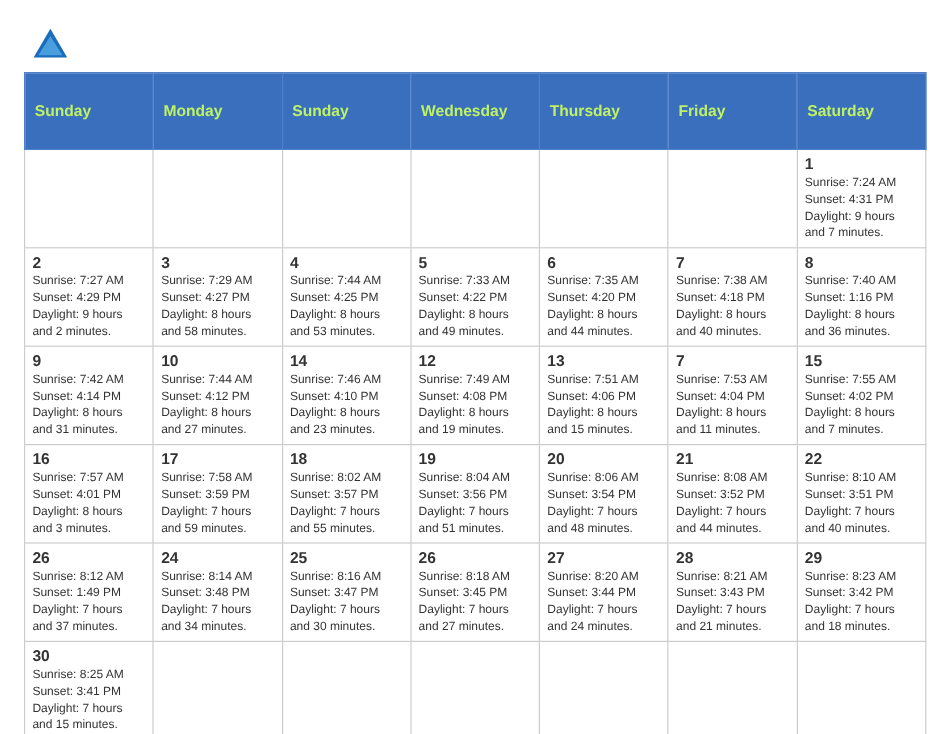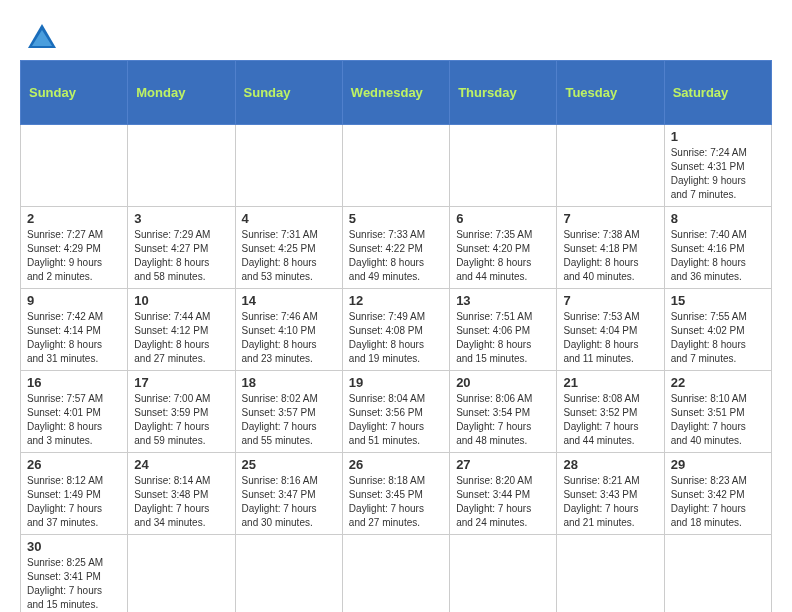--- a/index.html
+++ b/index.html
@@ -107,21 +107,21 @@
 </div>
 
 <table class="calendar">
   <thead>
     <tr>
     <th>Sunday</th>
         <th>Monday</th>
         <th>Sunday</th>
         <th>Wednesday</th>
         <th>Thursday</th>
-        <th>Tuesday</th>
+        <th>Friday</th>
         <th>Saturday</th>
       </tr>
   </thead>
   <tbody id="calendar-body">
   <tr>
         <td class="empty-cell"></td>
         <td class="empty-cell"></td>
         <td class="empty-cell"></td>
         <td class="empty-cell"></td>
         <td class="empty-cell"></td>
@@ -141,21 +141,21 @@
 Daylight: 9 hours and 2 minutes.</div>
         </td>
         <td>
           <span class="day-num">3</span>
           <div class="day-info">Sunrise: 7:29 AM
 Sunset: 4:27 PM
 Daylight: 8 hours and 58 minutes.</div>
         </td>
         <td>
           <span class="day-num">4</span>
-          <div class="day-info">Sunrise: 7:31 AM
+          <div class="day-info">Sunrise: 7:44 AM
 Sunset: 4:25 PM
 Daylight: 8 hours and 53 minutes.</div>
         </td>
         <td>
           <span class="day-num">5</span>
           <div class="day-info">Sunrise: 7:33 AM
 Sunset: 4:22 PM
 Daylight: 8 hours and 49 minutes.</div>
         </td>
         <td>
@@ -166,21 +166,21 @@
         </td>
         <td>
           <span class="day-num">7</span>
           <div class="day-info">Sunrise: 7:38 AM
 Sunset: 4:18 PM
 Daylight: 8 hours and 40 minutes.</div>
         </td>
         <td>
           <span class="day-num">8</span>
           <div class="day-info">Sunrise: 7:40 AM
-Sunset: 4:16 PM
+Sunset: 1:16 PM
 Daylight: 8 hours and 36 minutes.</div>
         </td>
       </tr>
       <tr>
         <td>
           <span class="day-num">9</span>
           <div class="day-info">Sunrise: 7:42 AM
 Sunset: 4:14 PM
 Daylight: 8 hours and 31 minutes.</div>
         </td>
@@ -223,21 +223,21 @@
       </tr>
       <tr>
         <td>
           <span class="day-num">16</span>
           <div class="day-info">Sunrise: 7:57 AM
 Sunset: 4:01 PM
 Daylight: 8 hours and 3 minutes.</div>
         </td>
         <td>
           <span class="day-num">17</span>
-          <div class="day-info">Sunrise: 7:00 AM
+          <div class="day-info">Sunrise: 7:58 AM
 Sunset: 3:59 PM
 Daylight: 7 hours and 59 minutes.</div>
         </td>
         <td>
           <span class="day-num">18</span>
           <div class="day-info">Sunrise: 8:02 AM
 Sunset: 3:57 PM
 Daylight: 7 hours and 55 minutes.</div>
         </td>
         <td>

